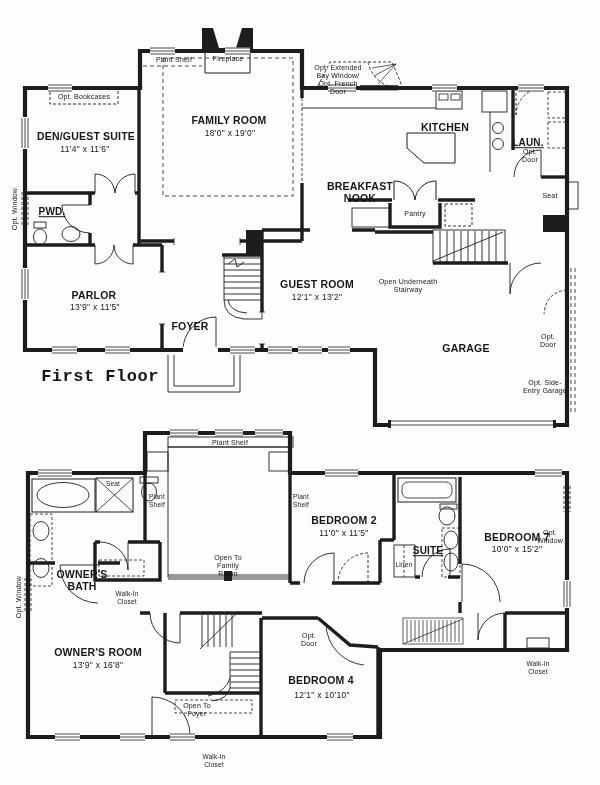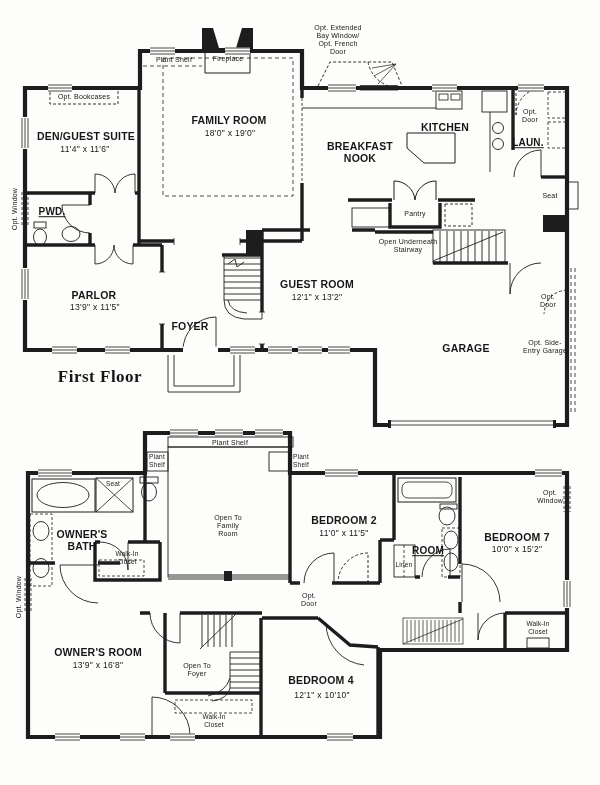--- a/index.html
+++ b/index.html
@@ -1,27 +1,27 @@
 <!DOCTYPE html>
 <html><head>
 <meta charset="utf-8">
 <style>
   html,body{margin:0;padding:0;background:#ffffff;}
   .canvas{position:relative;width:600px;height:785px;background:#fdfdfb;overflow:hidden;
           font-family:"Liberation Sans",sans-serif;color:#1a1a1a;}
   .plan-svg{position:absolute;left:0;top:0;}
   .lbl{position:absolute;transform:translate(-50%,-50%);text-align:center;color:#161616;
        line-height:1.16;letter-spacing:.2px;white-space:nowrap;}
-  .wrap{white-space:normal;}
+  .wrap{white-space:normal;margin-top:40px;}
   .rn{font-weight:700;font-size:10.5px;}
   .rn2{font-weight:700;font-size:10px;text-decoration:underline;}
   .rd{font-size:8.5px;font-weight:500;letter-spacing:.3px;}
   .an{font-size:7px;font-weight:500;}
   .an2{font-size:6.5px;font-weight:500;}
-  .cap{font-family:Liberation Serif, serif;font-weight:700;font-size:17px;letter-spacing:.5px;}
+  .cap{font-family:Liberation Mono, monospace;font-weight:700;font-size:17px;letter-spacing:.5px;}
   .vert{transform:translate(-50%,-50%) rotate(-90deg);}
 </style>
 </head>
 <body>
 
 <div class="canvas">
 
 <svg class="plan-svg" width="600" height="785" viewBox="0 0 600 785">
   <g stroke="#1d1d1d" fill="none">
 
@@ -294,21 +294,21 @@
 
 <div class="lbl rn wrap" style="left:82px;top:540px;width:66px">OWNER'S BATH</div>
 <div class="lbl an2" style="left:113px;top:484px">Seat</div>
 <div class="lbl an2 wrap" style="left:127px;top:558px;width:34px">Walk-In Closet</div>
 <div class="lbl an wrap" style="left:228px;top:526px;width:42px">Open To Family Room</div>
 <div class="lbl an" style="left:230px;top:443px">Plant Shelf</div>
 <div class="lbl an2 wrap" style="left:157px;top:461px;width:24px">Plant Shelf</div>
 <div class="lbl an2 wrap" style="left:301px;top:461px;width:24px">Plant Shelf</div>
 <div class="lbl rn" style="left:344px;top:520px">BEDROOM 2</div>
 <div class="lbl rd" style="left:344px;top:534px">11'0" x 11'5"</div>
-<div class="lbl rn2" style="left:428px;top:551px">ROOM</div>
+<div class="lbl rn2" style="left:428px;top:551px">SUITE</div>
 <div class="lbl an2" style="left:404px;top:565px">Linen</div>
 <div class="lbl rn" style="left:517px;top:537px">BEDROOM 7</div>
 <div class="lbl rd" style="left:517px;top:550px">10'0" x 15'2"</div>
 <div class="lbl an wrap" style="left:550px;top:497px;width:40px">Opt. Window</div>
 <div class="lbl an wrap" style="left:309px;top:600px;width:28px">Opt. Door</div>
 <div class="lbl rn" style="left:98px;top:652px">OWNER'S ROOM</div>
 <div class="lbl rd" style="left:98px;top:666px">13'9" x 16'8"</div>
 <div class="lbl an wrap" style="left:197px;top:670px;width:40px">Open To Foyer</div>
 <div class="lbl rn" style="left:321px;top:680px">BEDROOM 4</div>
 <div class="lbl rd" style="left:322px;top:696px">12'1" x 10'10"</div>

